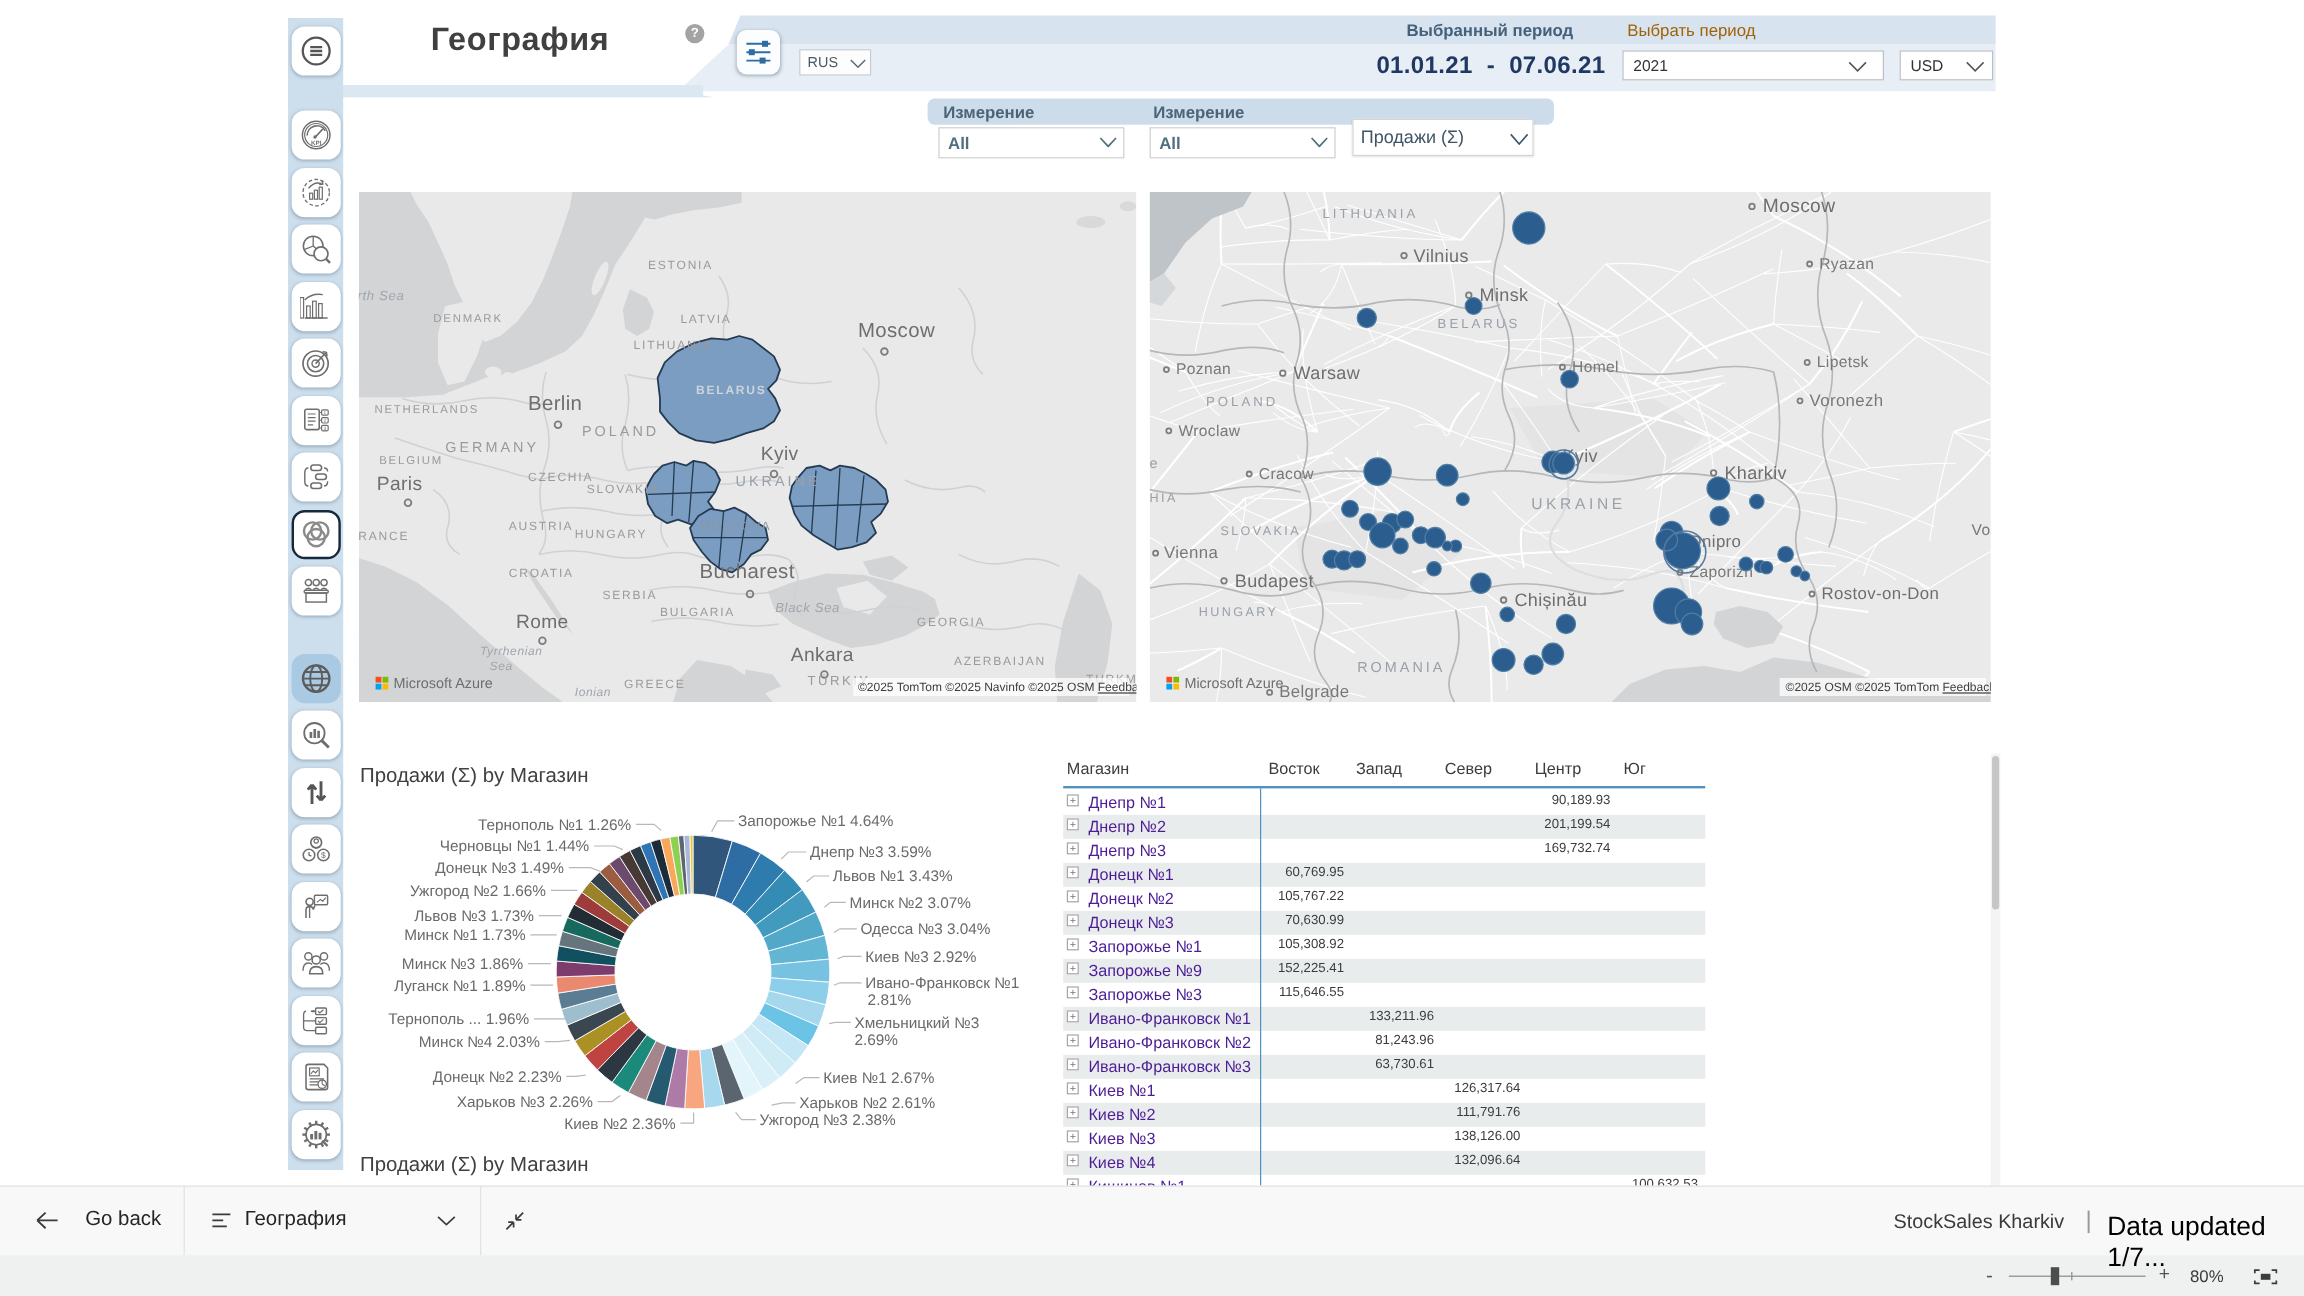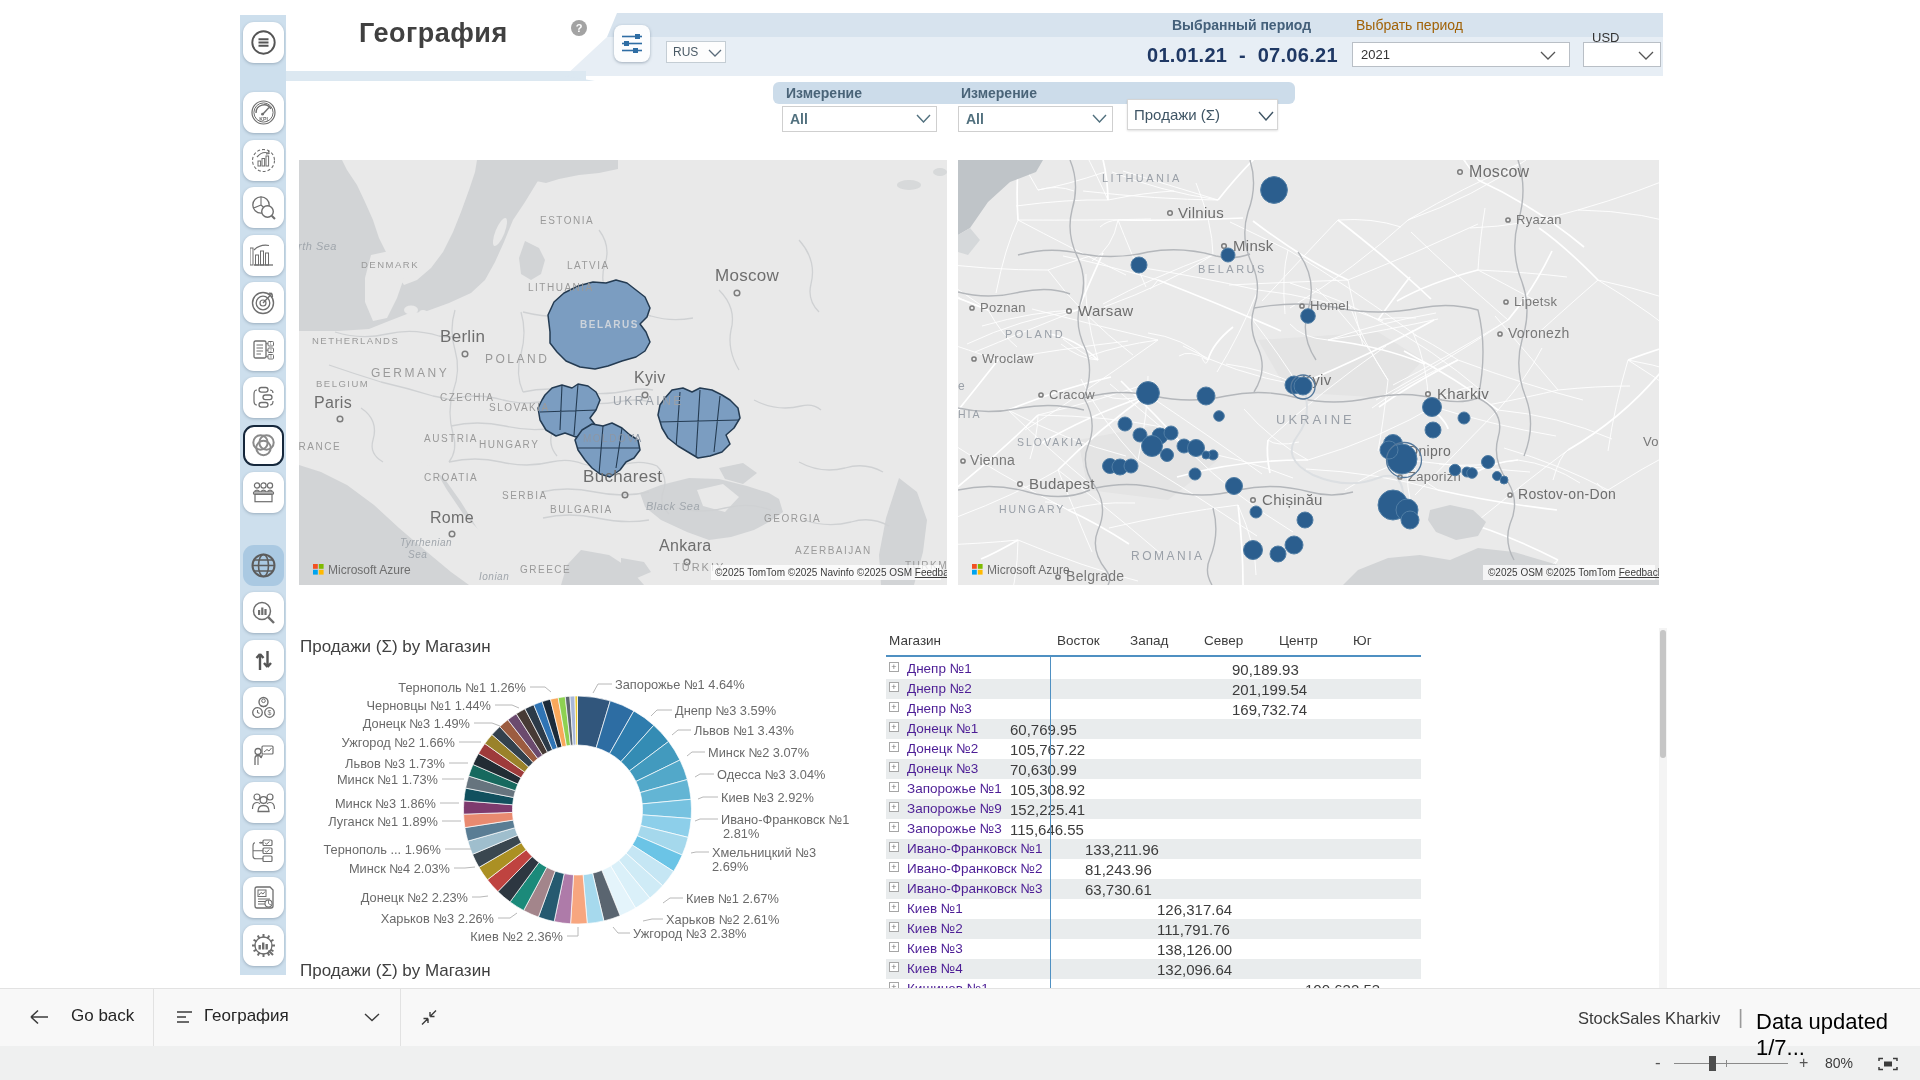--- a/index.html
+++ b/index.html
@@ -4,21 +4,21 @@
 *{margin:0;padding:0;box-sizing:border-box;}
 html,body{width:1920px;height:1080px;overflow:hidden;background:#fff;
   font-family:"Liberation Sans",sans-serif;}
 .abs{position:absolute;}
 #stage{position:relative;width:1920px;height:1080px;background:#fff;}
 .btn{position:absolute;left:243px;width:41px;height:41px;background:#fff;border-radius:11px;
   box-shadow:0 1px 3px rgba(90,110,130,.45);display:flex;align-items:center;justify-content:center;}
 .btn svg{display:block;}
 .ddl{position:absolute;background:#fff;border:1px solid #c9c9c9;color:#4a6478;font-size:14px;}
 .tname{position:absolute;color:#4c1d95;font-size:13.5px;white-space:nowrap;}
-.tval{position:absolute;color:#3c3c3c;font-size:15px;text-align:left;width:110px;white-space:nowrap;}
+.tval{position:absolute;color:#3c3c3c;font-size:11px;text-align:right;width:110px;white-space:nowrap;}
 .plus{position:absolute;width:10px;height:10px;border:1px solid #a6a6a6;color:#777;font-size:9px;
   line-height:8px;text-align:center;background:#fff;}
 </style></head>
 <body>
 <div id="stage">
 <svg class="abs" style="left:0;top:0" width="1920" height="110">
 <polygon points="617,13 1663,13 1663,37 607,37" fill="#d7e3ee"></polygon>
 <polygon points="607,37 1663,37 1663,76 565,76" fill="#e7eef5"></polygon>
 <rect x="286" y="71" width="300" height="10" fill="#dce8f1"></rect>
 <polygon points="286,71 586,71 565,76 595,81 286,81" fill="#dce8f1"></polygon>
@@ -43,21 +43,21 @@
     </svg>
     <div class="abs" style="left:1172px;top:17px;font-size:14px;font-weight:bold;color:#44607a">Выбранный период</div>
     <div class="abs" style="left:1356px;top:17px;font-size:14px;font-weight:normal;color:#a16207">Выбрать период</div>
     <div class="abs" style="left:1147px;top:44px;font-size:20px;font-weight:bold;color:#1f3864;letter-spacing:0.3px">01.01.21&nbsp;&nbsp;-&nbsp;&nbsp;07.06.21</div>
     <div class="ddl" style="left:1352px;top:42px;width:218px;height:25px;border-color:#b9bfc6;background:#fff"></div>
     <div class="abs" style="left:1361px;top:47px;font-size:13px;color:#333">2021</div>
     <svg class="abs" style="left:1540px;top:51px" width="16" height="9">
       <path d="M1,1 L8.0,8 L15,1" fill="none" stroke="#555" stroke-width="1.3"></path>
     </svg>
     <div class="ddl" style="left:1583px;top:42px;width:78px;height:25px;border-color:#b9bfc6;background:#fff"></div>
-    <div class="abs" style="left:1592px;top:30px;font-size:13px;color:#333">USD</div>
+    <div class="abs" style="left:1592px;top:47px;font-size:13px;color:#333">USD</div>
     <svg class="abs" style="left:1638px;top:51px" width="16" height="9">
       <path d="M1,1 L8.0,8 L15,1" fill="none" stroke="#555" stroke-width="1.3"></path>
     </svg>
     <div class="abs" style="left:773px;top:82px;width:522px;height:22px;background:#ccdcea;border-radius:6px"></div>
     <div class="abs" style="left:786px;top:85px;font-size:14px;font-weight:bold;color:#4a6478">Измерение</div>
     <div class="abs" style="left:961px;top:85px;font-size:14px;font-weight:bold;color:#4a6478">Измерение</div>
     <div class="ddl" style="left:782px;top:106px;width:155px;height:26px;border:1px solid #cfcfcf"></div>
     <div class="abs" style="left:790px;top:111px;font-size:14px;font-weight:bold;color:#51707e">All</div>
     <svg class="abs" style="left:916px;top:114px" width="15" height="9">
       <path d="M1,1 L7.5,8 L14,1" fill="none" stroke="#51707e" stroke-width="1.4"></path>

